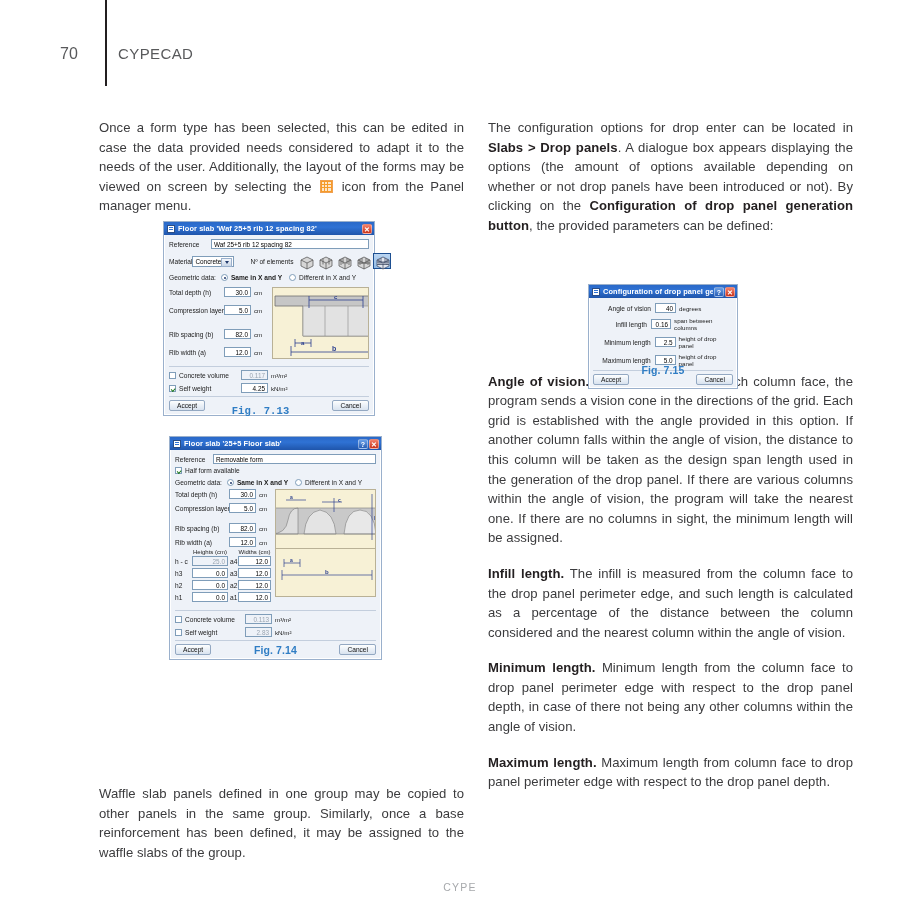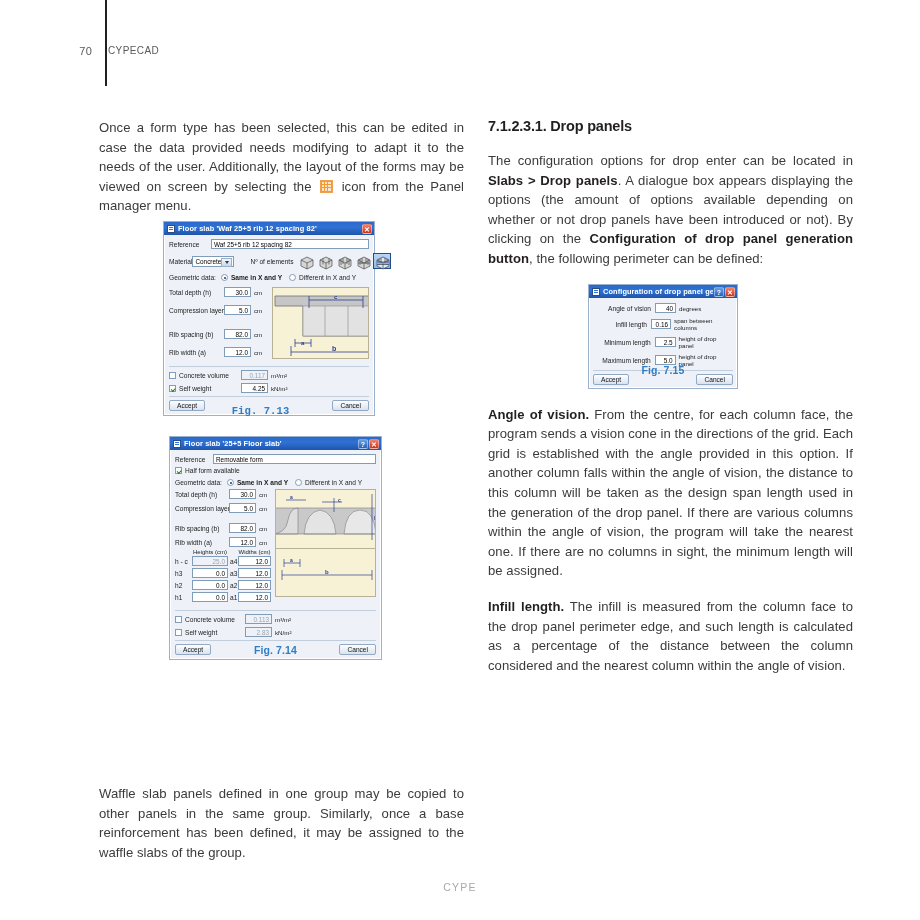--- a/index.html
+++ b/index.html
@@ -17,29 +17,29 @@
   .page-header {
     position: absolute;
     top: 0; left: 105px;
     width: 2px; height: 86px;
     background: #231f20;
   }
   .folio {
     position: absolute;
     top: 45px; left: 60px;
     width: 32px;
-    text-align: right;
-    font-size: 11px;
+    text-align: left;
+    font-size: 16px;
     color: #58595b;
     letter-spacing: .2px;
   }
   .header-title {
     position: absolute;
-    top: 45px; left: 108px;
-    font-size: 10px;
+    top: 45px; left: 118px;
+    font-size: 15px;
     color: #58595b;
     letter-spacing: .4px;
   }
 
   
   .col {
     position: absolute;
     width: 365px;
     top: 118px;
   }
@@ -259,21 +259,21 @@
 </head>
 <body>
 
 <div class="page-header"></div>
 <div class="folio">70</div>
 <div class="header-title">CYPECAD</div>
 
 <div class="col col-left">
 
   <p class="body">
-    <span>Once a form type has been selected, this can be edited in case the data provided needs modifying to adapt it to the needs of the user. Additionally, the layout of the forms may be viewed on screen by selecting the </span><span class="inline-icon"></span><span> icon from the Panel manager menu.</span>
+    <span>Once a form type has been selected, this can be edited in case the data provided needs considered to adapt it to the needs of the user. Additionally, the layout of the forms may be viewed on screen by selecting the </span><span class="inline-icon"></span><span> icon from the Panel manager menu.</span>
   </p>
 
   <div style="height:305px"></div>
 
   <div style="height:247px"></div>
 
   <p class="body">Waffle slab panels defined in one group may be copied to other panels in the same group. Similarly, once a base reinforcement has been defined, it may be assigned to the waffle slabs of the group.</p>
 </div>
 
 <div class="dlg" style="left:163px; top:221px; width:212px;">
@@ -569,33 +569,38 @@
 
     <div style="display:flex; justify-content:space-between; margin-top:2px">
       <span class="push">Accept</span>
       <span class="push">Cancel</span>
     </div>
   </div>
 </div>
 <div class="fig-caption" style="position:absolute; left:169px; top:644px; width:213px;">Fig. 7.14</div>
 
 <div class="col col-right">
-  <h3 class="section-title">7.1.2.3.1. Drop panels</h3>
 
   <p class="body">
-    <span>The configuration options for drop enter can be located in </span><b>Slabs &gt; Drop panels</b><span>. A dialogue box appears displaying the options (the amount of options available depending on whether or not drop panels have been introduced or not). By clicking on the </span><b>Configuration of drop panel generation button</b><span>, the following perimeter can be defined:</span>
+    <span>The configuration options for drop enter can be located in </span><b>Slabs &gt; Drop panels</b><span>. A dialogue box appears displaying the options (the amount of options available depending on whether or not drop panels have been introduced or not). By clicking on the </span><b>Configuration of drop panel generation button</b><span>, the provided parameters can be defined:</span>
   </p>
 
   <div style="height:120px"></div>
 
   <p class="body">
     <b>Angle of vision.</b><span> From the centre, for each column face, the program sends a vision cone in the directions of the grid. Each grid is established with the angle provided in this option. If another column falls within the angle of vision, the distance to this column will be taken as the design span length used in the generation of the drop panel. If there are various columns within the angle of vision, the program will take the nearest one. If there are no columns in sight, the minimum length will be assigned.</span>
   </p>
   <p class="body">
     <b>Infill length.</b><span> The infill is measured from the column face to the drop panel perimeter edge, and such length is calculated as a percentage of the distance between the column considered and the nearest column within the angle of vision.</span>
+  </p>
+  <p class="body">
+    <b>Minimum length.</b><span> Minimum length from the column face to drop panel perimeter edge with respect to the drop panel depth, in case of there not being any other columns within the angle of vision.</span>
+  </p>
+  <p class="body">
+    <b>Maximum length.</b><span> Maximum length from column face to drop panel perimeter edge with respect to the drop panel depth.</span>
   </p>
 </div>
 
 <div class="dlg" style="left:588px; top:284px; width:150px;">
   <div class="dlg-title">
     <span class="t-ico"></span>
     <span class="t-text">Configuration of drop panel generation</span>
     <span class="btn-box btn-help">?</span>
     <span class="btn-box btn-close">✕</span>
   </div>

